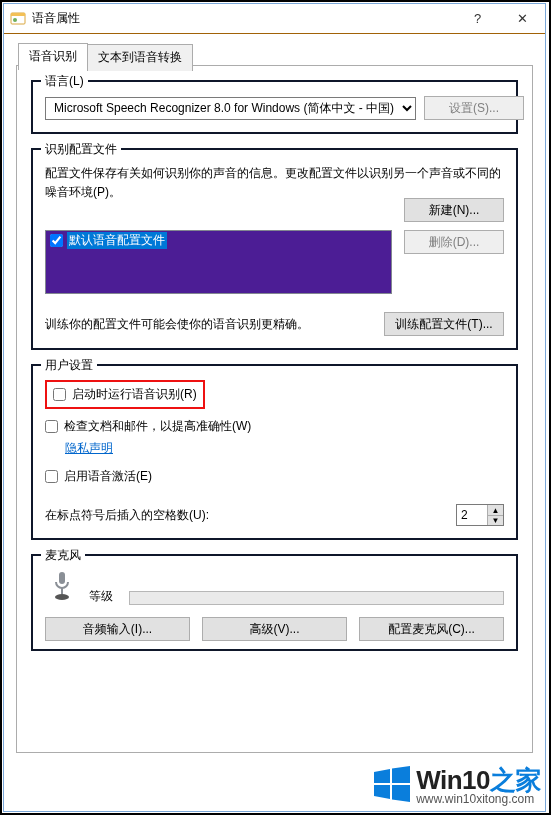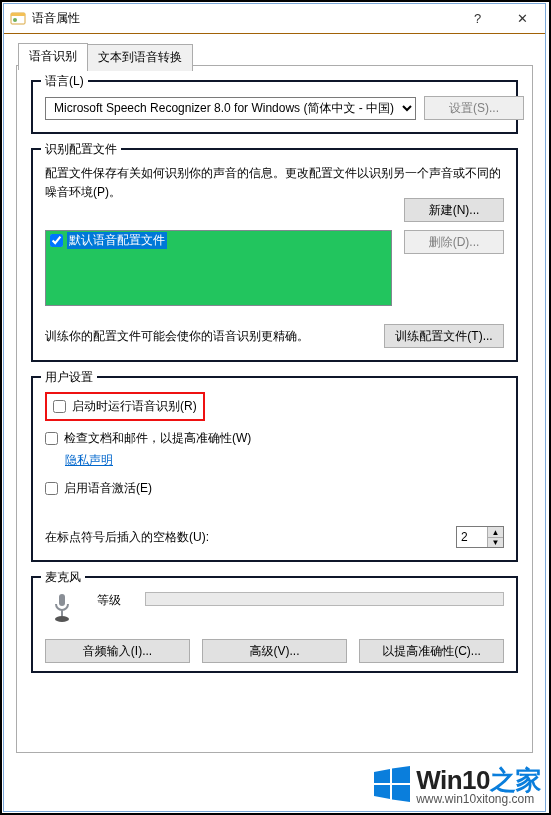--- a/index.html
+++ b/index.html
@@ -126,22 +126,22 @@
   }
   .btn:disabled {
     color:#808080;
     background:#efefef;
     cursor:default;
   }
   .desc { line-height:1.6; }
 
   .listbox {
     border:1px solid #828790;
-    background:#22c55e;
-    height:76px;
+    background:#4c1d95;
+    height:64px;
     overflow:auto;
   }
   .list-item {
     display:flex; align-items:center;
     padding:1px 2px;
   }
   .list-item.selected .li-text {
     background:#0078d7;
     color:#fff;
     padding:0 2px;
@@ -156,21 +156,21 @@
   .highlight-box {
     border:2px solid #e11;
     padding:4px 6px;
     margin-bottom:6px;
     display:inline-flex;
     align-items:center;
   }
   .highlight-box input[type=checkbox]{ margin:0 6px 0 0; }
 
   .mic-group { padding-bottom:8px; }
-  .mic-row { display:flex; align-items:flex-start; gap:24px; padding-left:6px; }
+  .mic-row { display:flex; align-items:flex-end; gap:16px; padding-left:6px; }
   .mic-icon { filter:none; }
   .meter {
     flex:1;
     height:14px;
     border:1px solid #b7b7b7;
     background:#eaeaea;
   }
 
   .btn-wide { flex:1; }
   .btn-row { display:flex; gap:12px; margin-top:12px; }
@@ -289,21 +289,21 @@
             <span>检查文档和邮件，以提高准确性(W)</span>
           </div>
           <div style="padding:2px 0 8px 0;">
             <span class="link">隐私声明</span>
           </div>
           <div class="chk-row">
             <input type="checkbox" style="">
             <span>启用语音激活(E)</span>
           </div>
 
-          <div class="row" style="margin-top:26px;">
+          <div class="row" style="margin-top:16px;">
             <span style="flex:1">在标点符号后插入的空格数(U):</span>
             <div class="spin">
               <span class="spin-val">2</span>
               <div class="spin-btns">
                 <div class="sb">▲</div>
                 <div class="sb">▼</div>
               </div>
             </div>
           </div>
         </div>
@@ -318,21 +318,21 @@
                 <line x1="11" y1="18" x2="11" y2="24" stroke="#8a8f96" stroke-width="2"></line>
                 <ellipse cx="11" cy="27" rx="7" ry="3" fill="#555"></ellipse>
               </svg>
             </span>
             <span>等级</span>
             <div class="meter"></div>
           </div>
           <div class="btn-row">
             <button class="btn btn-wide">音频输入(I)...</button>
             <button class="btn btn-wide">高级(V)...</button>
-            <button class="btn btn-wide">以提高准确性(C)...</button>
+            <button class="btn btn-wide">配置麦克风(C)...</button>
           </div>
         </div>
 
       </div>
     </div>
 
     <div class="bottombar">
       <button class="btn">确定</button>
     </div>
   </div>

